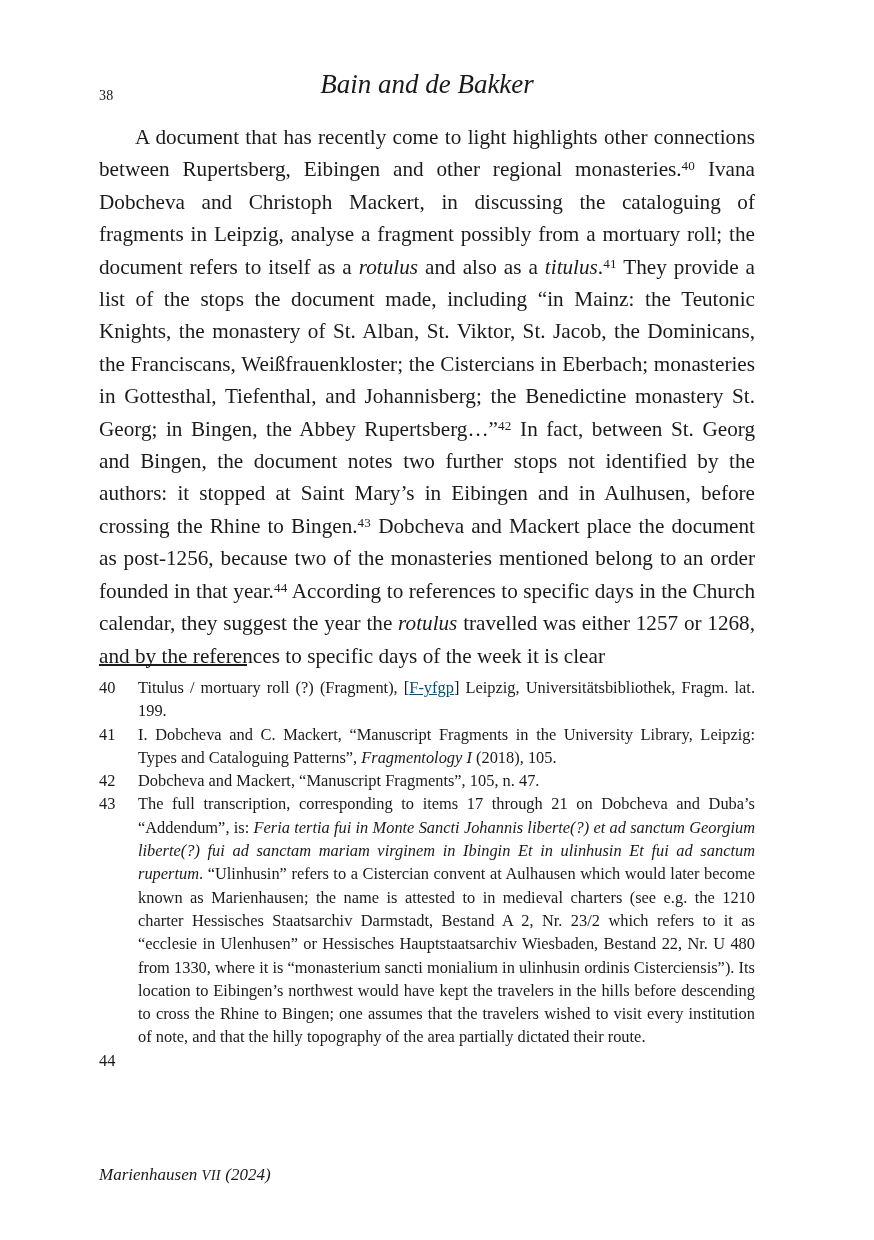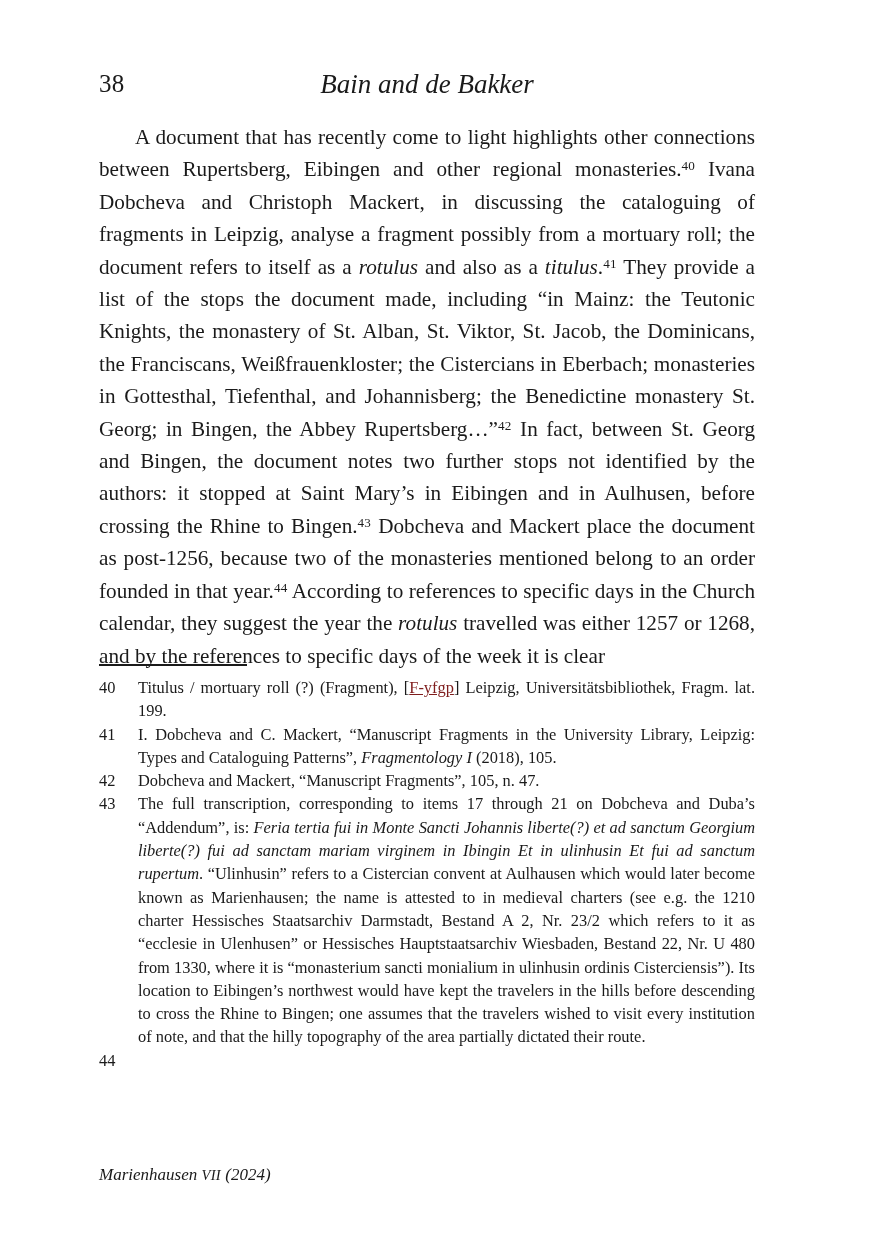--- a/index.html
+++ b/index.html
@@ -24,22 +24,22 @@
   .running-head {
     position: absolute;
     left: 99px;
     top: 70px;
     width: 656px;
     height: 28px;
   }
   .folio {
     position: absolute;
     left: 0;
-    top: 0;
-    font-size: 25px;
+    top: 12px;
+    font-size: 14px;
     line-height: 28px;
     letter-spacing: 0.2px;
   }
   .head-title {
     position: absolute;
     left: 0;
     top: 0;
     width: 656px;
     text-align: center;
     font-style: italic;
@@ -105,21 +105,21 @@
     position: absolute;
     left: 0;
     top: 0;
     width: 30px;
     text-align: left;
     font-size: 16.4px;
     line-height: 23.3px;
   }
   .fn-item i { font-style: italic; }
   .fn-link {
-    color: #7f1d1d;
+    color: #0c4a6e;
     text-underline-offset: 1px;
   }
 
   
   .footer {
     position: absolute;
     left: 99px;
     top: 1164px;
     font-style: italic;
     font-size: 17px;

